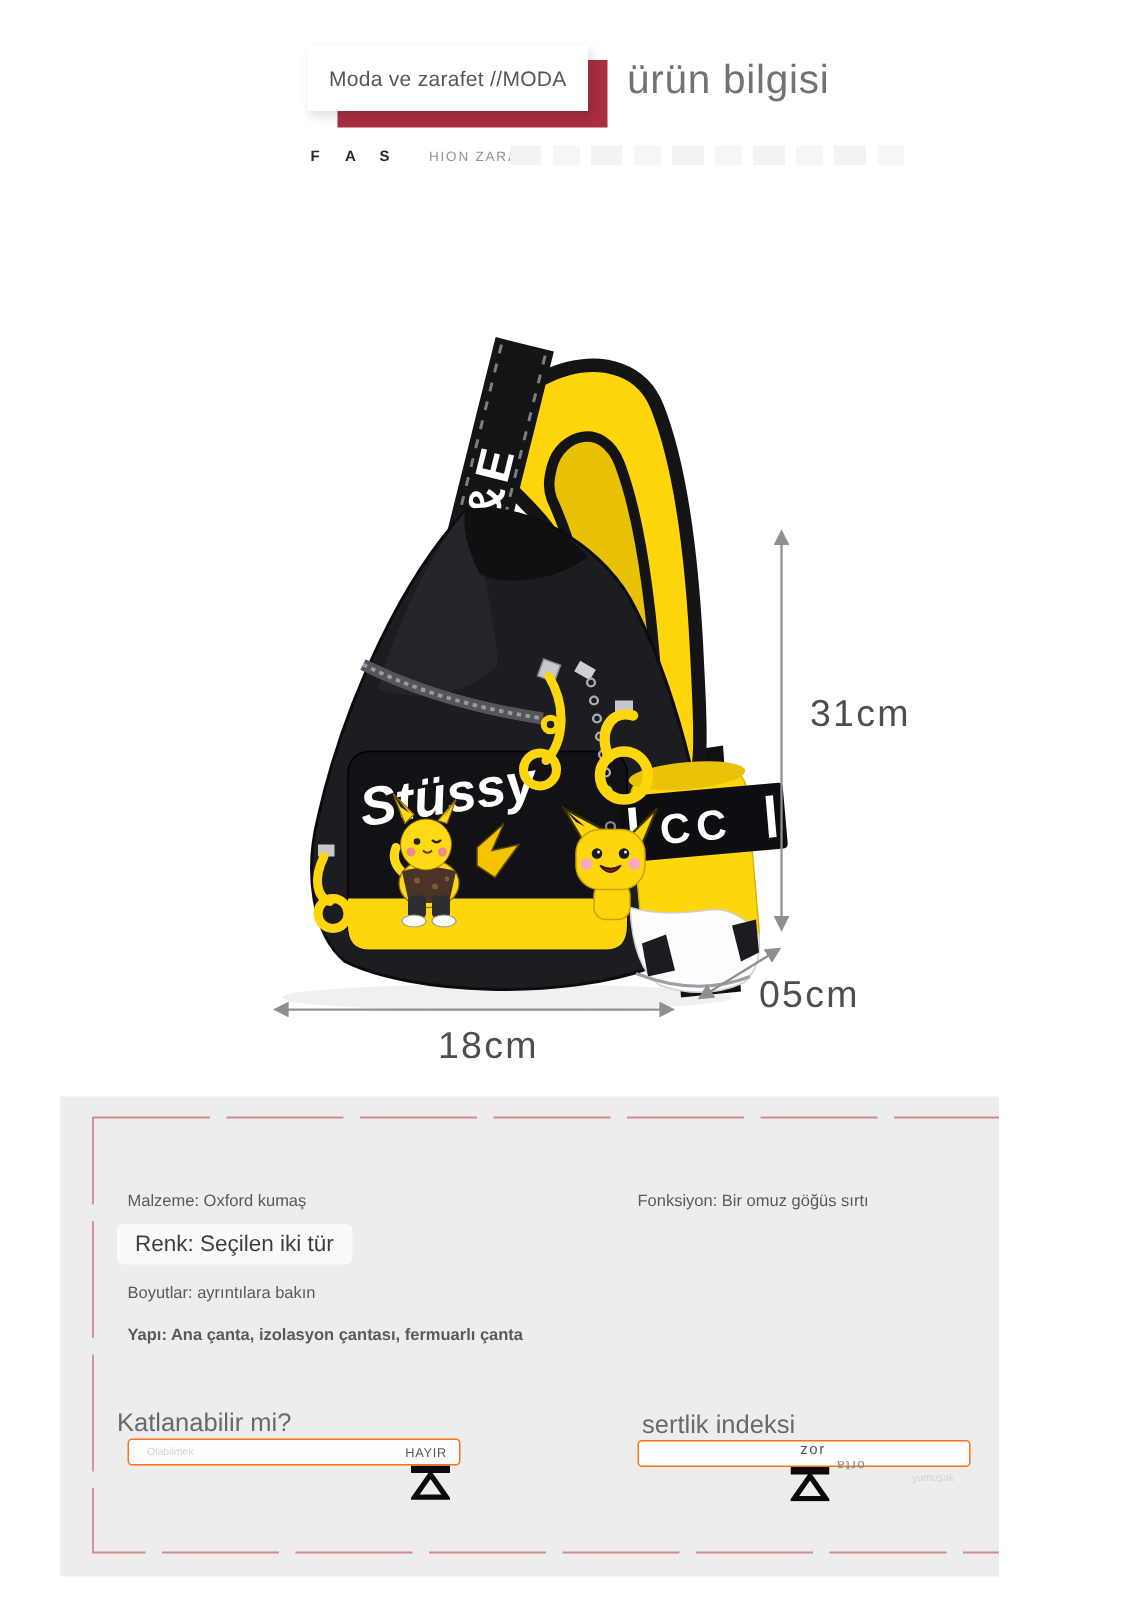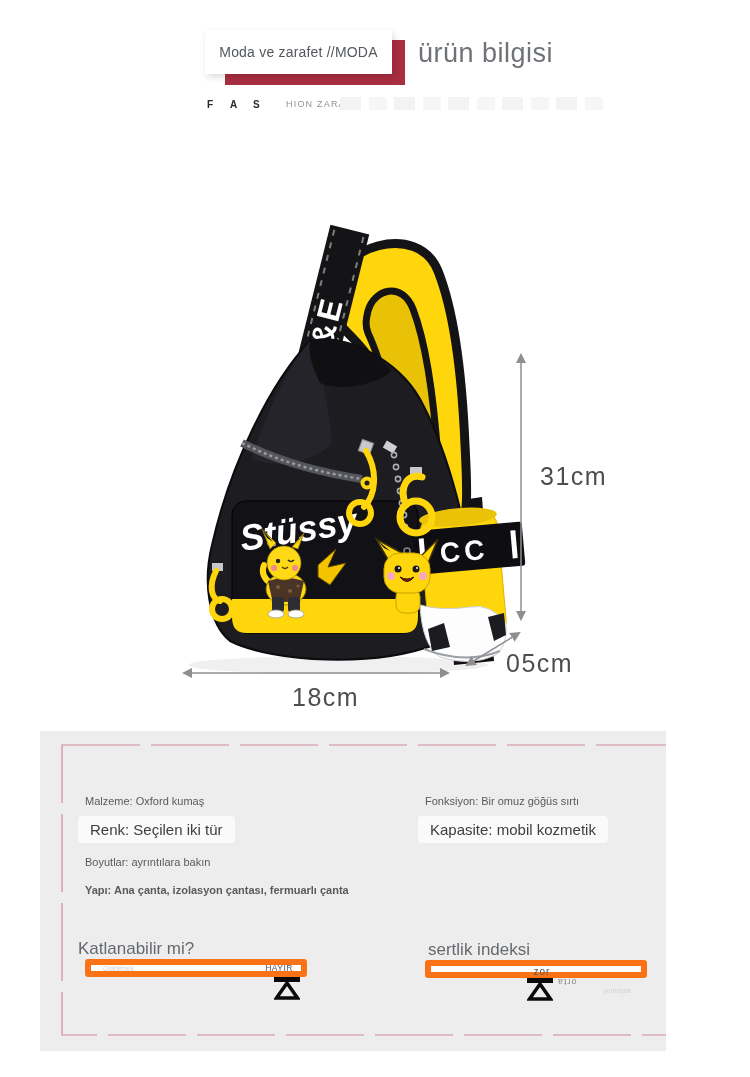--- a/index.html
+++ b/index.html
@@ -27,21 +27,21 @@
   .dim-width{left:292px;top:468px;}
   .dim-depth{left:506px;top:434px;}
 
   
   .info-panel{position:absolute;left:40px;top:731px;width:671px;height:320px;background:#ededee;}
   .dash-border{position:absolute;left:0;top:0;width:671px;height:320px;}
   .spec{position:absolute;color:#595959;}
   .spec-small{font-size:11px;color:#5a5a5a;}
   .spec-large{font-size:15px;color:#3e3e40;background:rgba(255,255,255,.72);padding:5px 12px;border-radius:4px;}
   .slider-label{position:absolute;font-size:17px;color:#666a6d;text-align:center;}
-  .slider-bar{position:absolute;width:222px;height:18px;background:#fdfdfd;border:6px solid #f97316;border-radius:3px;
+  .slider-bar{position:absolute;width:222px;height:18px;background:#fdfdfd;border:1px solid #f97316;border-radius:3px;
     display:flex;align-items:center;box-sizing:border-box;}
   .bar-hint{font-size:7px;color:#d4d4d4;}
   .bar-value{font-size:8.5px;color:#55585b;letter-spacing:.5px;}
   .bar-left{font-size:10px;color:#55585b;letter-spacing:1px;}
   .bar-center-flip{font-size:9px;color:#8a8a8a;transform:rotate(180deg);letter-spacing:1px;}
   .pointer{position:absolute;width:26px;height:23px;}
 </style>
 </head>
 <body>
 
@@ -204,21 +204,20 @@
     <svg class="dash-border" viewBox="0 0 671 320">
       <rect x="22" y="14" width="629" height="290" fill="none" stroke="#cf8b93" stroke-width="1.2" stroke-dasharray="78 11"></rect>
     </svg>
 
     <div class="spec spec-small" style="left:45px;top:64px;text-align:center;">Malzeme: Oxford kumaş</div>
     <div class="spec spec-large" style="left:38px;top:85px;">Renk: Seçilen iki tür</div>
     <div class="spec spec-small" style="left:45px;top:125px;">Boyutlar: ayrıntılara bakın</div>
     <div class="spec spec-small" style="left:45px;top:153px;font-weight:bold;">Yapı: Ana çanta, izolasyon çantası, fermuarlı çanta</div>
 
     <div class="spec spec-small" style="left:385px;top:64px;">Fonksiyon: Bir omuz göğüs sırtı</div>
-    <div class="spec spec-large" style="left:378px;top:85px;">Kapasite: mobil kozmetik</div>
 
     <div class="slider-label" style="left:38px;top:208px;">Katlanabilir mi?</div>
     <div class="slider-bar" style="left:45px;top:228px;">
       <span class="bar-hint" style="margin-left:12px;">Olabilmek</span>
       <span class="bar-value" style="margin-left:auto;margin-right:8px;">HAYIR</span>
     </div>
     <svg class="pointer" style="left:234px;top:246px;" viewBox="0 0 26 23">
       <rect x="0" y="0" width="26" height="5" fill="#0a0a0a"></rect>
       <path d="M13 6 L23.5 21 H2.5 Z" fill="none" stroke="#0a0a0a" stroke-width="3.5"></path>
     </svg>

